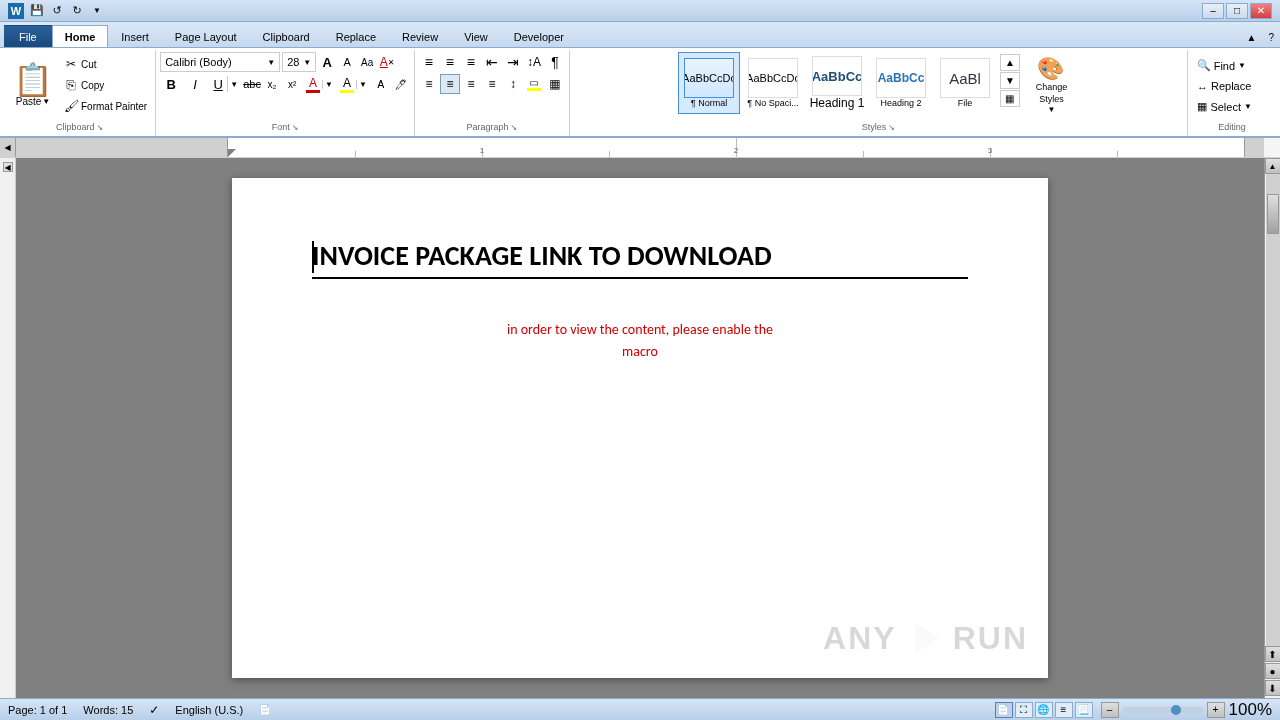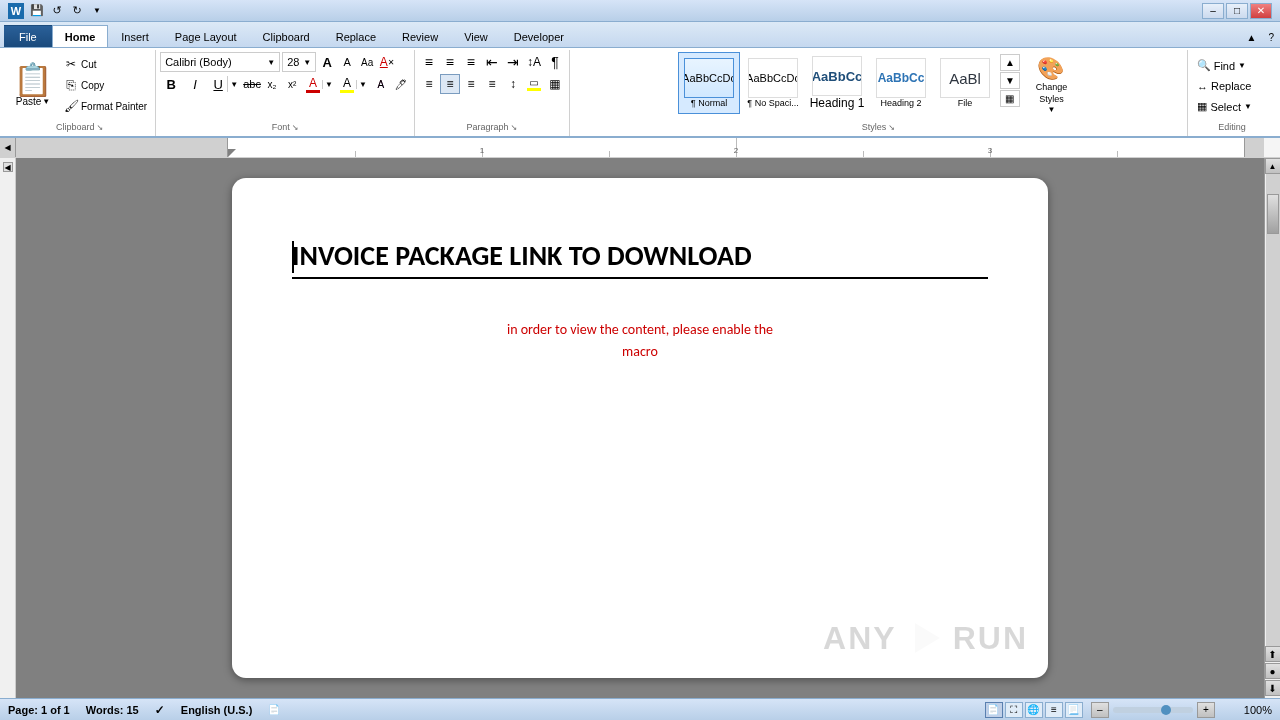--- a/index.html
+++ b/index.html
@@ -211,23 +211,22 @@
       border-bottom: 1px solid #d0d0d0;
       display: flex;
       align-items: center;
       position: relative;
     }
     .page {
       width: 816px;
       min-height: 500px;
       background: #fff;
       box-shadow: 0 2px 8px rgba(0,0,0,0.4);
-      padding: 60px 60px;
+      padding: 60px 80px;
       position: relative;
-      border-radius: 14px;
     }
     .doc-title {
       font-family: 'Calibri', Arial, sans-serif;
       font-size: 28px;
       font-weight: bold;
       color: #000;
       border-bottom: 2px solid #000;
       padding-bottom: 4px;
       margin-bottom: 30px;
       text-align: left;
@@ -266,21 +265,21 @@
     .status-bar {
       height: 22px;
       background: linear-gradient(to bottom, #d6e4f7, #b8cfe8);
       border-top: 1px solid #8aadcf;
       display: flex;
       align-items: center;
       justify-content: space-between;
       padding: 0 8px;
       font-size: 11px;
     }
-    .status-left { display: flex; align-items: center; gap: 16px; font-weight: bold; }
+    .status-left { display: flex; align-items: center; gap: 16px; }
     .status-right { display: flex; align-items: center; gap: 8px; }
     .status-item { display: flex; align-items: center; gap: 4px; cursor: default; }
     .view-btns { display: flex; gap: 2px; }
     .view-btn { width: 18px; height: 16px; display: flex; align-items: center; justify-content: center; cursor: pointer; font-size: 10px; border: 1px solid #8aadcf; background: #e0ecf8; }
     .zoom-ctrl { display: flex; align-items: center; gap: 4px; }
     .zoom-slider { width: 80px; height: 6px; background: #c0d0e0; border-radius: 3px; position: relative; cursor: pointer; }
     .zoom-thumb { width: 10px; height: 10px; background: #5090c0; border-radius: 50%; position: absolute; top: -2px; left: 60%; cursor: pointer; }
     .content-area { display: flex; flex: 1; overflow: hidden; }
     .doc-scroll { flex: 1; background: #808080; display: flex; justify-content: center; overflow-y: auto; padding: 20px 0; position: relative; }
     .vertical-scroll { width: 16px; background: #f0f0f0; border-left: 1px solid #999; display: flex; flex-direction: column; align-items: center; }
@@ -628,18 +627,18 @@
         <div class="view-btn">🌐</div>
         <div class="view-btn">≡</div>
         <div class="view-btn">📃</div>
       </div>
       <div class="zoom-ctrl">
         <div style="width:18px; height:16px; background:linear-gradient(to bottom,#e0e0e0,#c0c0c0); display:flex; align-items:center; justify-content:center; cursor:pointer; font-size:10px; border:1px solid #999;">–</div>
         <div class="zoom-slider">
           <div class="zoom-thumb"></div>
         </div>
         <div style="width:18px; height:16px; background:linear-gradient(to bottom,#e0e0e0,#c0c0c0); display:flex; align-items:center; justify-content:center; cursor:pointer; font-size:10px; border:1px solid #999;">+</div>
-        <div style="font-size:11px; cursor:pointer;margin-left:25px;">100%</div>
+        <div style="font-size:17px; cursor:pointer;">100%</div>
       </div>
     </div>
   </div>
 
 </div>
 
 </body></html>

